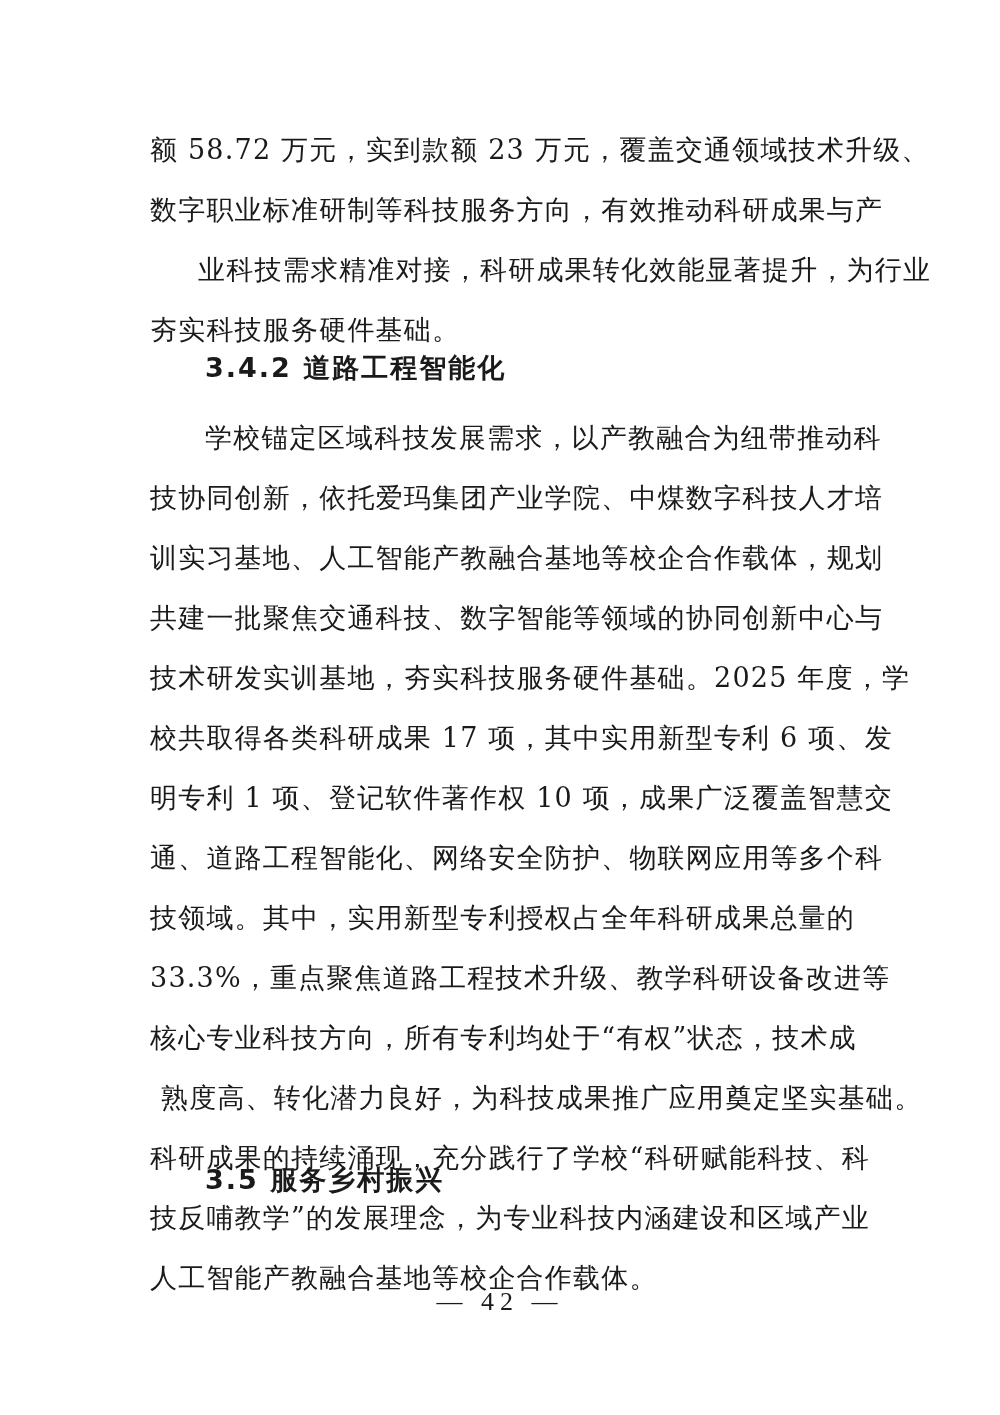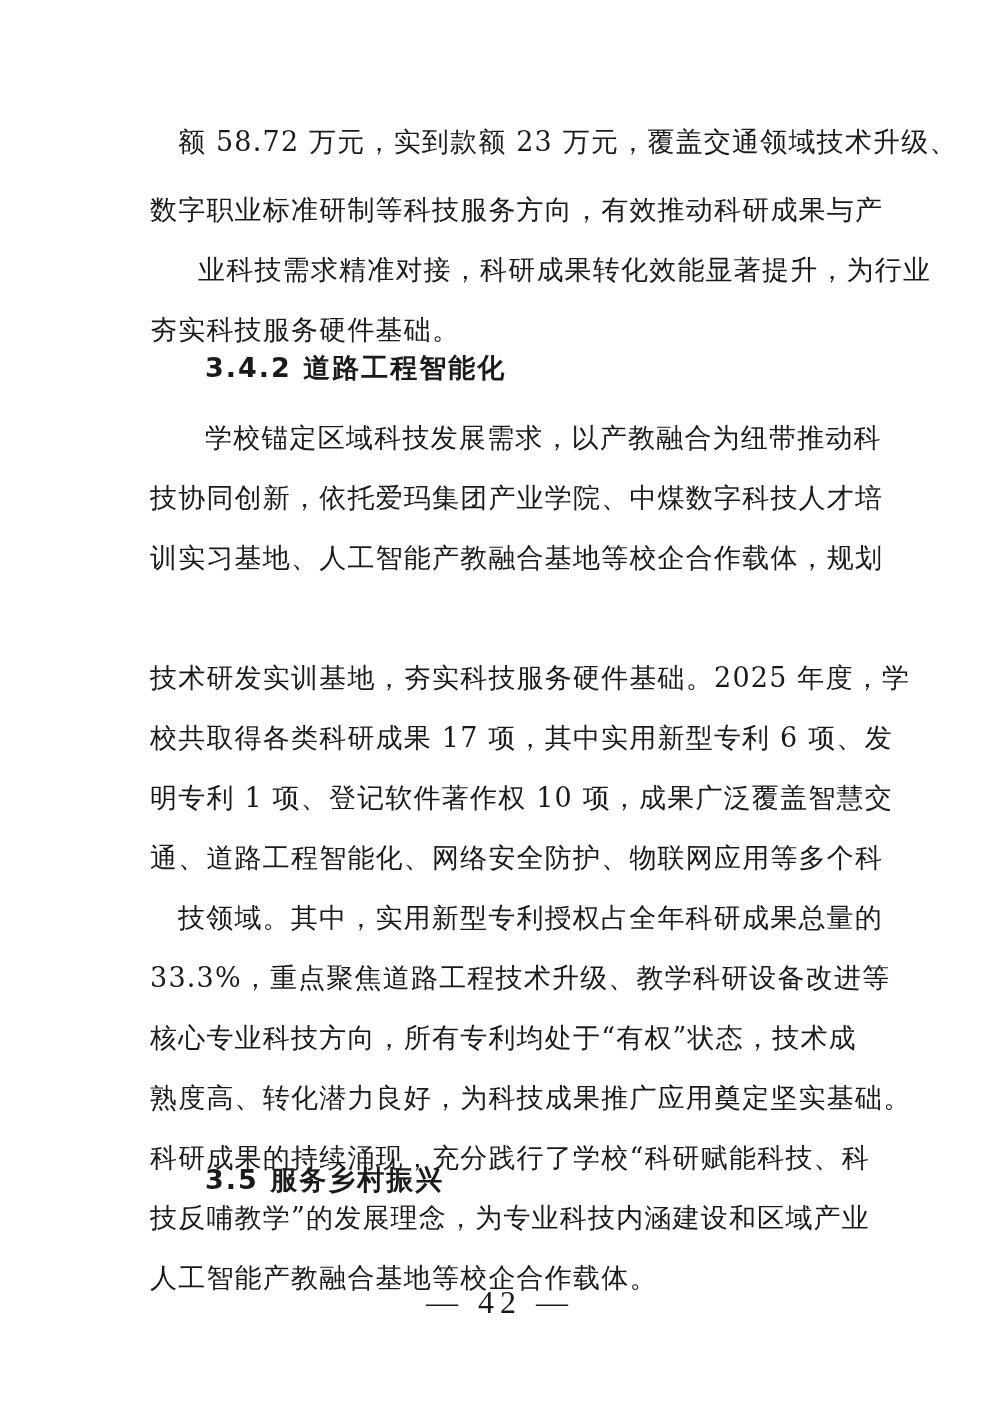--- a/index.html
+++ b/index.html
@@ -46,49 +46,50 @@
       letter-spacing: 2px;
       white-space: nowrap;
       font-family: "DejaVu Sans", "Liberation Sans", sans-serif;
     }
     .page-number {
       position: absolute;
       left: 0;
       width: 1000px;
       top: 1282px;
       text-align: center;
-      font-size: 32px;
+      font-size: 26px;
       line-height: 40px;
       letter-spacing: 6px;
       font-family: "Liberation Serif", "DejaVu Serif", serif;
     }
   </style>
 </head>
 <body>
 
 <div class="page">
 
-  <div class="line" style="top:117px;margin-left:28px;">额 58.72 万元，实到款额 23 万元，覆盖交通领域技术升级、</div>
+  <div class="line" style="top:125px;">额 58.72 万元，实到款额 23 万元，覆盖交通领域技术升级、</div>
   <div class="line" style="top:185px;">数字职业标准研制等科技服务方向，有效推动科研成果与产</div>
   <div class="line" style="top:245px;margin-left:48px;">业科技需求精准对接，科研成果转化效能显著提升，为行业</div>
   <div class="line last" style="top:305px;">夯实科技服务硬件基础。</div>
 
   <div class="heading" style="top:343px;">3.4.2 道路工程智能化</div>
 
   <div class="line" style="top:413px; left:205px; width:645px;">学校锚定区域科技发展需求，以产教融合为纽带推动科</div>
   <div class="line" style="top:473px;">技协同创新，依托爱玛集团产业学院、中煤数字科技人才培</div>
   <div class="line" style="top:533px;">训实习基地、人工智能产教融合基地等校企合作载体，规划</div>
+  <div class="line" style="top:593px;">共建一批聚焦交通科技、数字智能等领域的协同创新中心与</div>
   <div class="line" style="top:653px;">技术研发实训基地，夯实科技服务硬件基础。2025 年度，学</div>
   <div class="line" style="top:713px;">校共取得各类科研成果 17 项，其中实用新型专利 6 项、发</div>
   <div class="line" style="top:773px;">明专利 1 项、登记软件著作权 10 项，成果广泛覆盖智慧交</div>
   <div class="line" style="top:833px;">通、道路工程智能化、网络安全防护、物联网应用等多个科</div>
-  <div class="line" style="top:893px;margin-left:28px;">技领域。其中，实用新型专利授权占全年科研成果总量的</div>
+  <div class="line" style="top:893px;">技领域。其中，实用新型专利授权占全年科研成果总量的</div>
   <div class="line" style="top:953px;">33.3%，重点聚焦道路工程技术升级、教学科研设备改进等</div>
   <div class="line" style="top:1013px;">核心专业科技方向，所有专利均处于“有权”状态，技术成</div>
-  <div class="line" style="top:1073px;">熟度高、转化潜力良好，为科技成果推广应用奠定坚实基础。</div>
+  <div class="line" style="top:1073px;margin-left:11px;">熟度高、转化潜力良好，为科技成果推广应用奠定坚实基础。</div>
   <div class="line" style="top:1193px;">技反哺教学”的发展理念，为专业科技内涵建设和区域产业</div>
   <div class="line" style="top:1133px;">科研成果的持续涌现，充分践行了学校“科研赋能科技、科</div>
   <div class="line last" style="top:1253px;">人工智能产教融合基地等校企合作载体。</div>
 
   <div class="heading" style="top:1155px;">3.5 服务乡村振兴</div>
 
   <div class="page-number">— 42 —</div>
 </div>
 
 </body></html>

